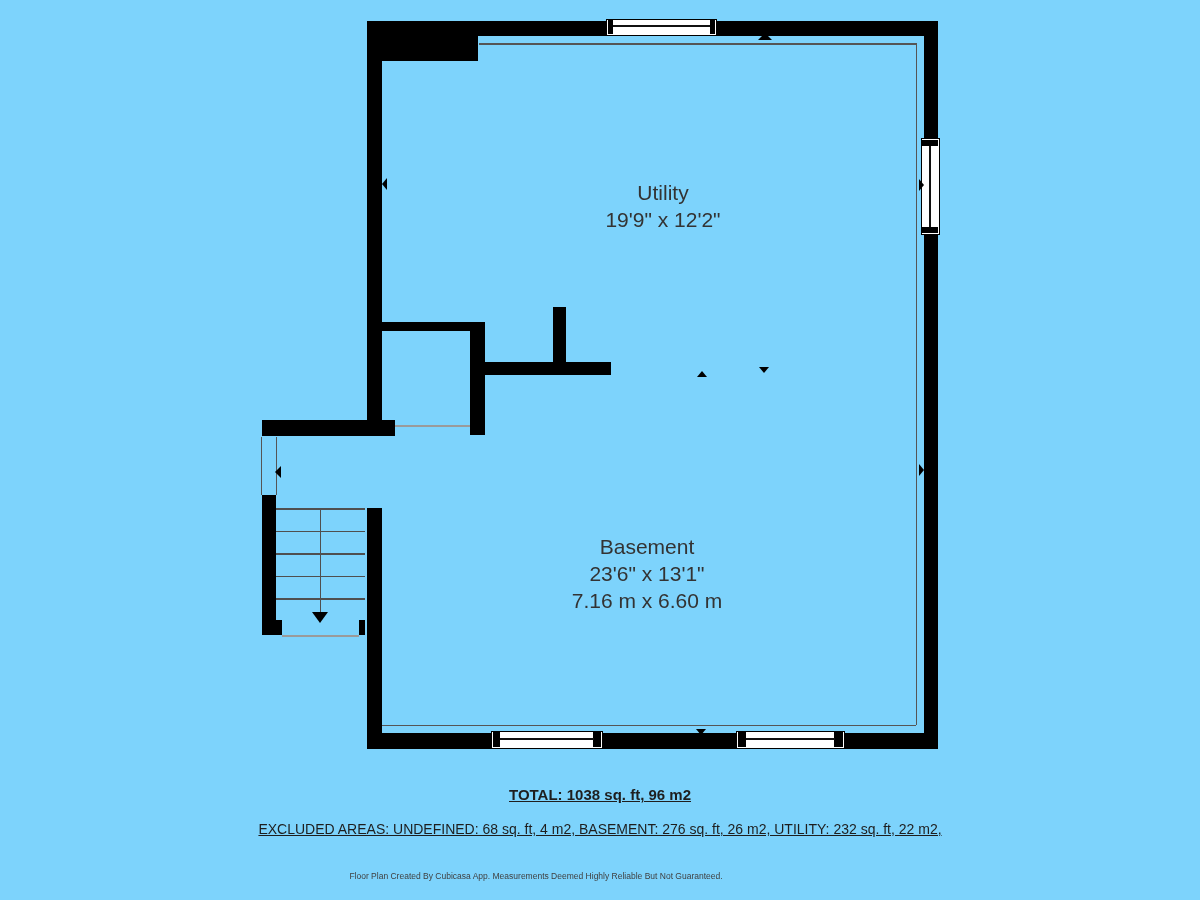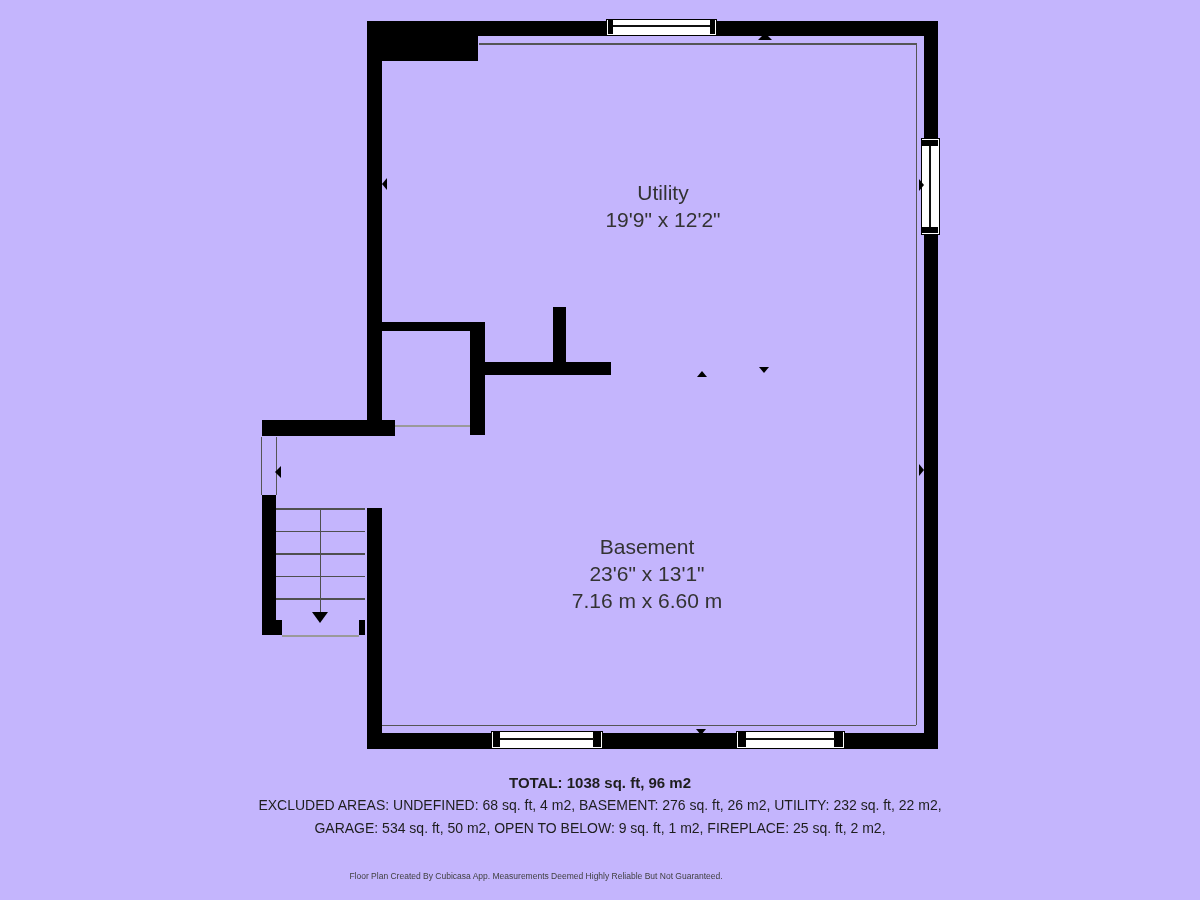--- a/index.html
+++ b/index.html
@@ -1,29 +1,29 @@
 <!DOCTYPE html>
 <html><head>
 <meta charset="utf-8">
 <style>
   html,body{margin:0;padding:0;background:#ffffff;}
-  .canvas{position:relative;width:1200px;height:900px;background:#c4b5fd;overflow:hidden;
+  .canvas{position:relative;width:1200px;height:900px;background:#7dd3fc;overflow:hidden;
           font-family:"Liberation Sans","DejaVu Sans",sans-serif;}
   .wall{position:absolute;background:#000;}
   .tline{position:absolute;background:#555;}
   .oline{position:absolute;background:#9a9a9a;}
   .step{position:absolute;background:#4f4f4f;}
   .arr{position:absolute;width:0;height:0;}
   .win{position:absolute;background:#fff;border:1.5px solid #000;box-sizing:border-box;}
   .jamb{position:absolute;background:#000;}
   .wline{position:absolute;background:#111;}
   .room-label{position:absolute;text-align:center;color:#333;font-size:21px;line-height:27px;white-space:nowrap;}
   .room-label div{white-space:nowrap;}
   .summary{position:absolute;left:0;top:769px;width:1200px;text-align:center;color:#1e1e1e;}
-  .summary p{margin:4px;}
+  .summary p{margin:16px;text-decoration:underline;}
   .s-total{font-weight:bold;font-size:15px;line-height:19px;}
   .s-line{font-size:14px;line-height:18.8px;}
   .disclaimer{position:absolute;left:0;top:870px;width:1072px;text-align:center;
               font-size:8.5px;line-height:12px;color:#3f3f3f;}
 </style>
 </head>
 <body>
 
 <div class="canvas">
 
@@ -101,18 +101,17 @@
 
   <div class="room-label" style="left:497px;top:533px;width:300px;">
     <div>Basement</div>
     <div>23'6" x 13'1"</div>
     <div>7.16 m x 6.60 m</div>
   </div>
 
   <div class="summary">
     <p class="s-total">TOTAL: 1038 sq. ft, 96 m2</p>
     <p class="s-line">EXCLUDED AREAS: UNDEFINED: 68 sq. ft, 4 m2, BASEMENT: 276 sq. ft, 26 m2, UTILITY: 232 sq. ft, 22 m2,</p>
-    <p class="s-line">GARAGE: 534 sq. ft, 50 m2, OPEN TO BELOW: 9 sq. ft, 1 m2, FIREPLACE: 25 sq. ft, 2 m2,</p>
   </div>
 
   <div class="disclaimer">Floor Plan Created By Cubicasa App. Measurements Deemed Highly Reliable But Not Guaranteed.</div>
 
 </div>
 
 </body></html>

